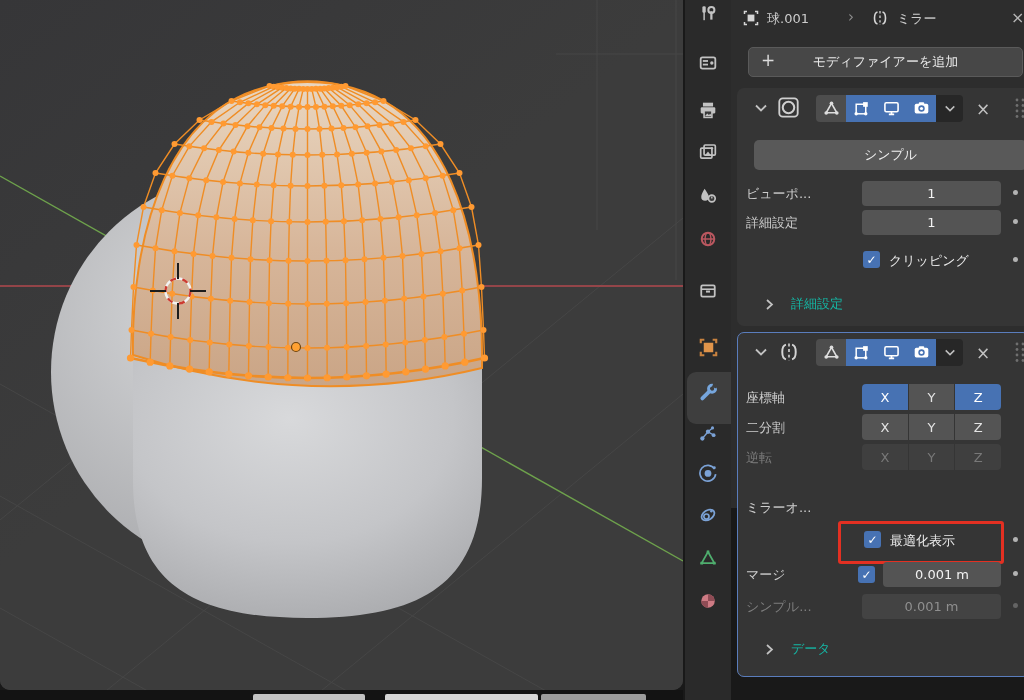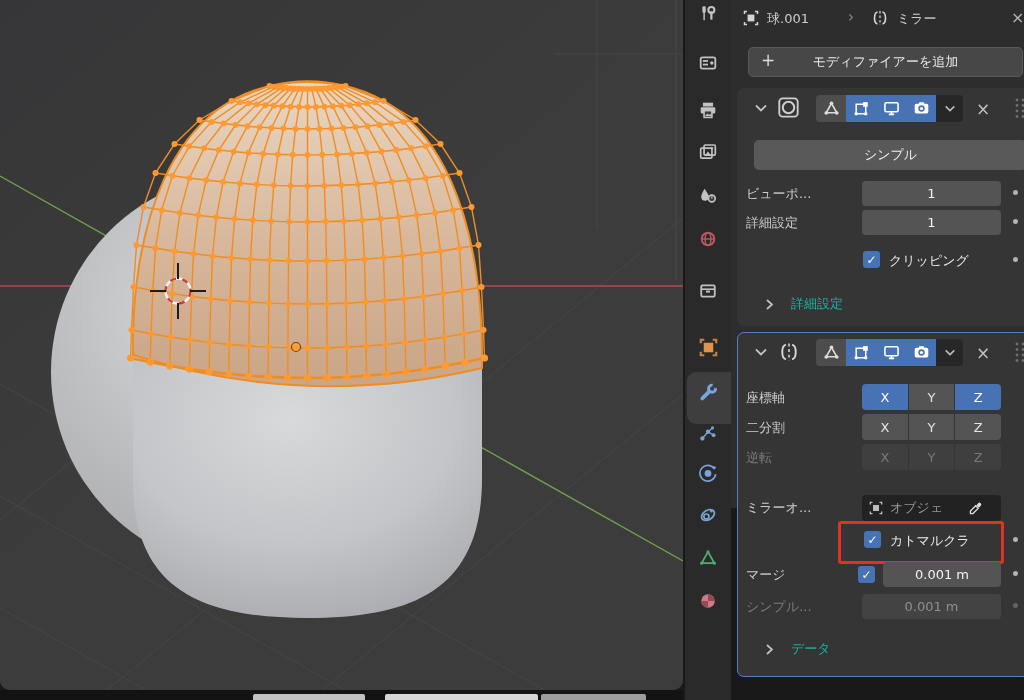--- a/index.html
+++ b/index.html
@@ -648,39 +648,23 @@
         <div class="seg">Z</div>
       </div>
       <span class="lbl dim" style="top:117px">逆転</span>
       <div class="seggroup" style="left:125px;top:112px;width:139px">
         <div class="seg dis">X</div>
         <div class="seg dis">Y</div>
         <div class="seg dis">Z</div>
       </div>
 
       <span class="lbl" style="top:167px">ミラーオ...</span>
-      <div class="objfield" style="left:125px;top:163px;width:139px">
-        <svg style="margin-left:7px" width="14" height="14" viewBox="0 0 16 16">
-          <rect x="4.6" y="4.6" width="6.8" height="6.8" fill="#bdbdbd"></rect>
-          <g stroke="#bdbdbd" stroke-width="1.5" fill="none">
-            <path d="M1.5 4 V1.5 H4"></path>
-              <path d="M12 1.5 H14.5 V4"></path>
-              <path d="M14.5 12 V14.5 H12"></path>
-              <path d="M4 14.5 H1.5 V12"></path>
-          </g>
-        </svg>
-        <span style="margin-left:7px;overflow:hidden;white-space:nowrap;width:78px">オブジェ</span>
-        <svg width="15" height="15" viewBox="0 0 16 16">
-          <path d="M13.6 2.4 a1.9 1.9 0 0 0-2.7 0 l-2 2 2.7 2.7 2-2 a1.9 1.9 0 0 0 0-2.7z" fill="#dedede"></path>
-          <path d="M8.2 5.1 L2.6 10.7 V13.4 H5.3 L10.9 7.8 Z" fill="none" stroke="#dedede" stroke-width="1.4"></path>
-        </svg>
-      </div>
 
       <div class="cbx" style="left:127px;top:199px">✓</div>
-      <span class="cbxlbl" style="left:153px;top:200px">カトマルクラ</span>
+      <span class="cbxlbl" style="left:153px;top:200px">最適化表示</span>
       <div class="animdot" style="left:276px;top:205px"></div>
       <div id="redbox" style="left:101px;top:189px;width:160px;height:37px"></div>
 
       <span class="lbl" style="top:234px">マージ</span>
       <div class="cbx" style="left:121px;top:234px">✓</div>
       <div class="numfield" style="left:146px;top:230px;width:118px">0.001 m</div>
       <div class="animdot" style="left:276px;top:239px"></div>
 
       <span class="lbl dim" style="top:266px">シンプル...</span>
       <div class="numfield dis" style="left:125px;top:262px;width:139px">0.001 m</div>

